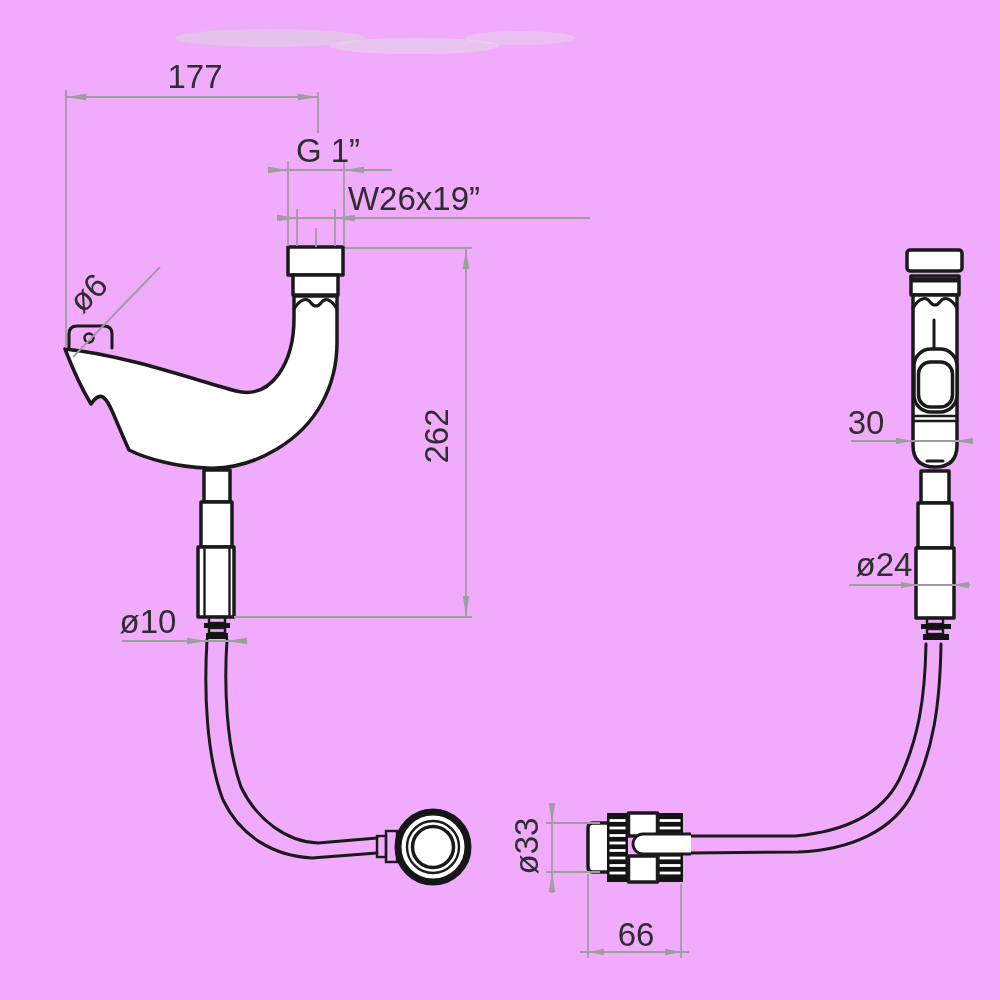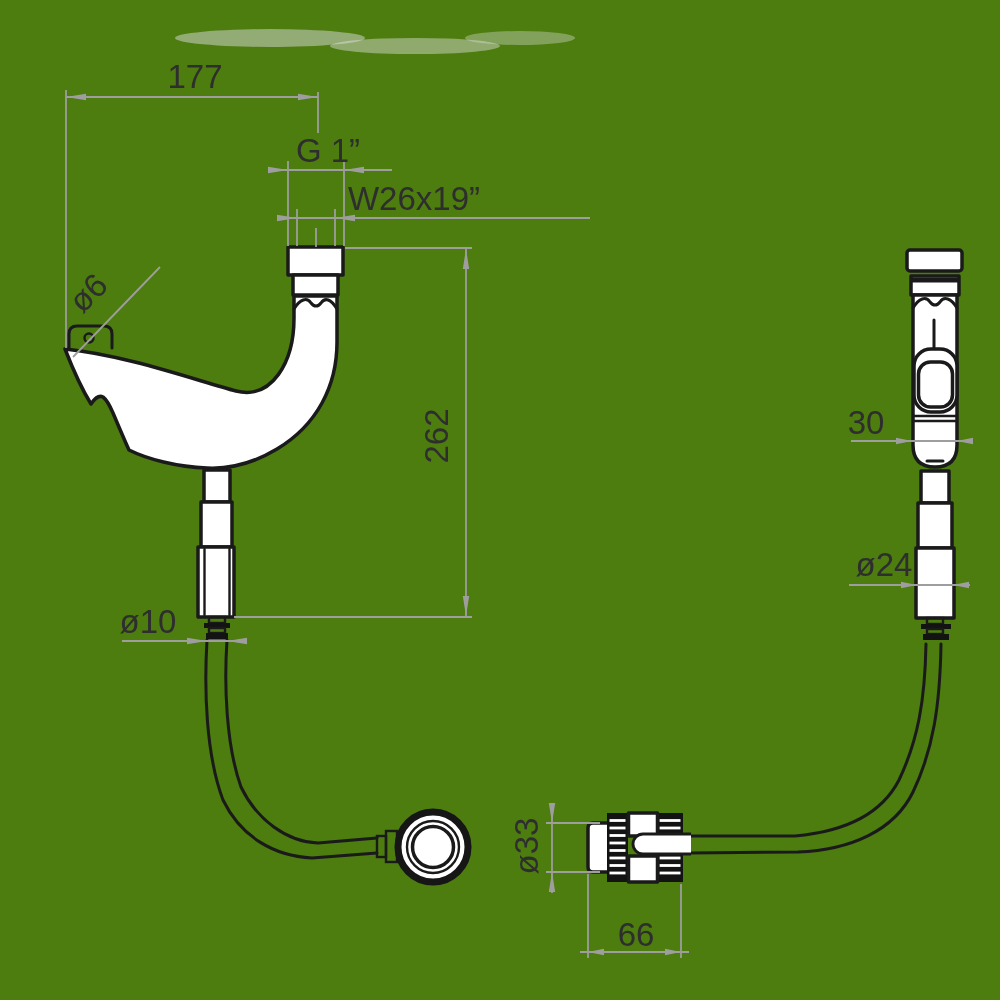--- a/index.html
+++ b/index.html
@@ -1,16 +1,16 @@
 <!DOCTYPE html>
 <html><head>
 <meta charset="utf-8">
 <style>
   html,body{margin:0;padding:0;background:#ffffff;}
-  .page{position:relative;width:1000px;height:1000px;background:#4d7c0f;overflow:hidden;
+  .page{position:relative;width:1000px;height:1000px;background:#f0abfc;overflow:hidden;
         font-family:"Liberation Sans",sans-serif;}
   svg{display:block;}
   text{font-family:"Liberation Sans",sans-serif;font-size:33px;fill:#2e2e2e;}
   .geo{stroke:#1a1a1a;fill:none;stroke-width:3;stroke-linecap:round;stroke-linejoin:round;}
   .geo-f{stroke:#1a1a1a;fill:#ffffff;stroke-width:3.5;stroke-linecap:round;stroke-linejoin:round;}
   .geo-thin{stroke:#1a1a1a;fill:none;stroke-width:2.4;stroke-linecap:round;}
   .ink{fill:#131313;stroke:none;}
   .dim{stroke:#9e9e9e;fill:none;stroke-width:1.8;stroke-linecap:butt;}
   .dimfill{fill:#9e9e9e;stroke:none;}
 </style>

